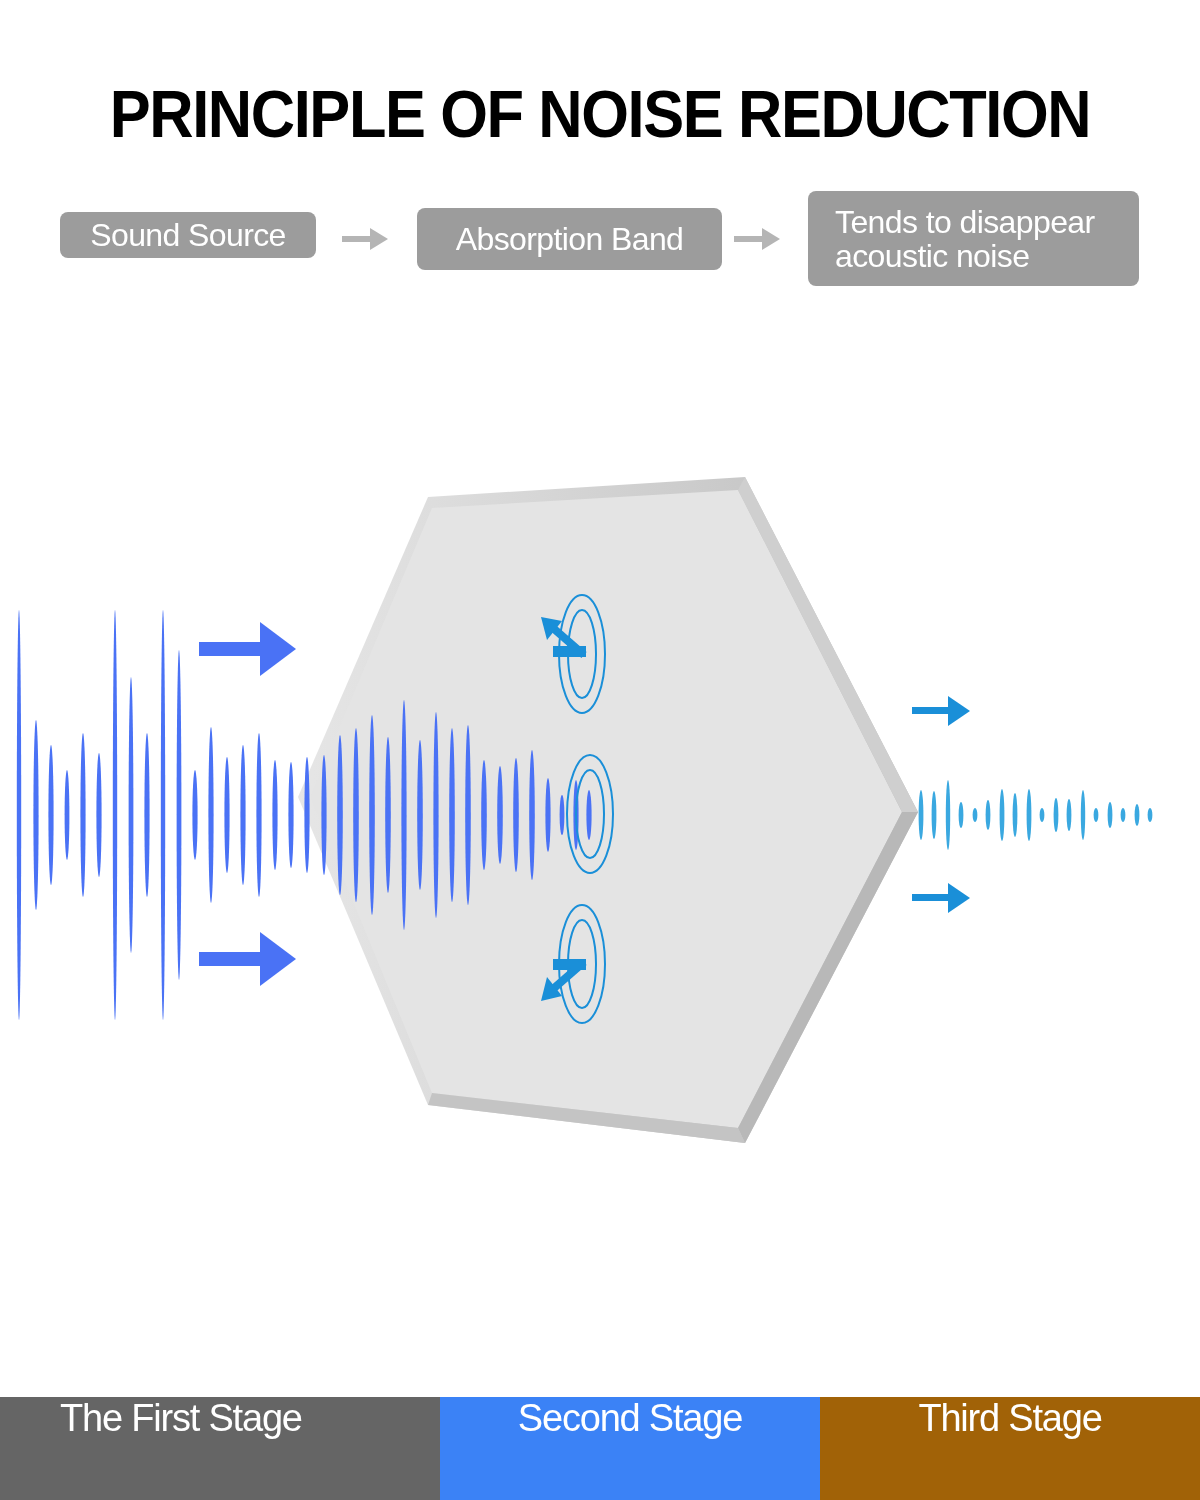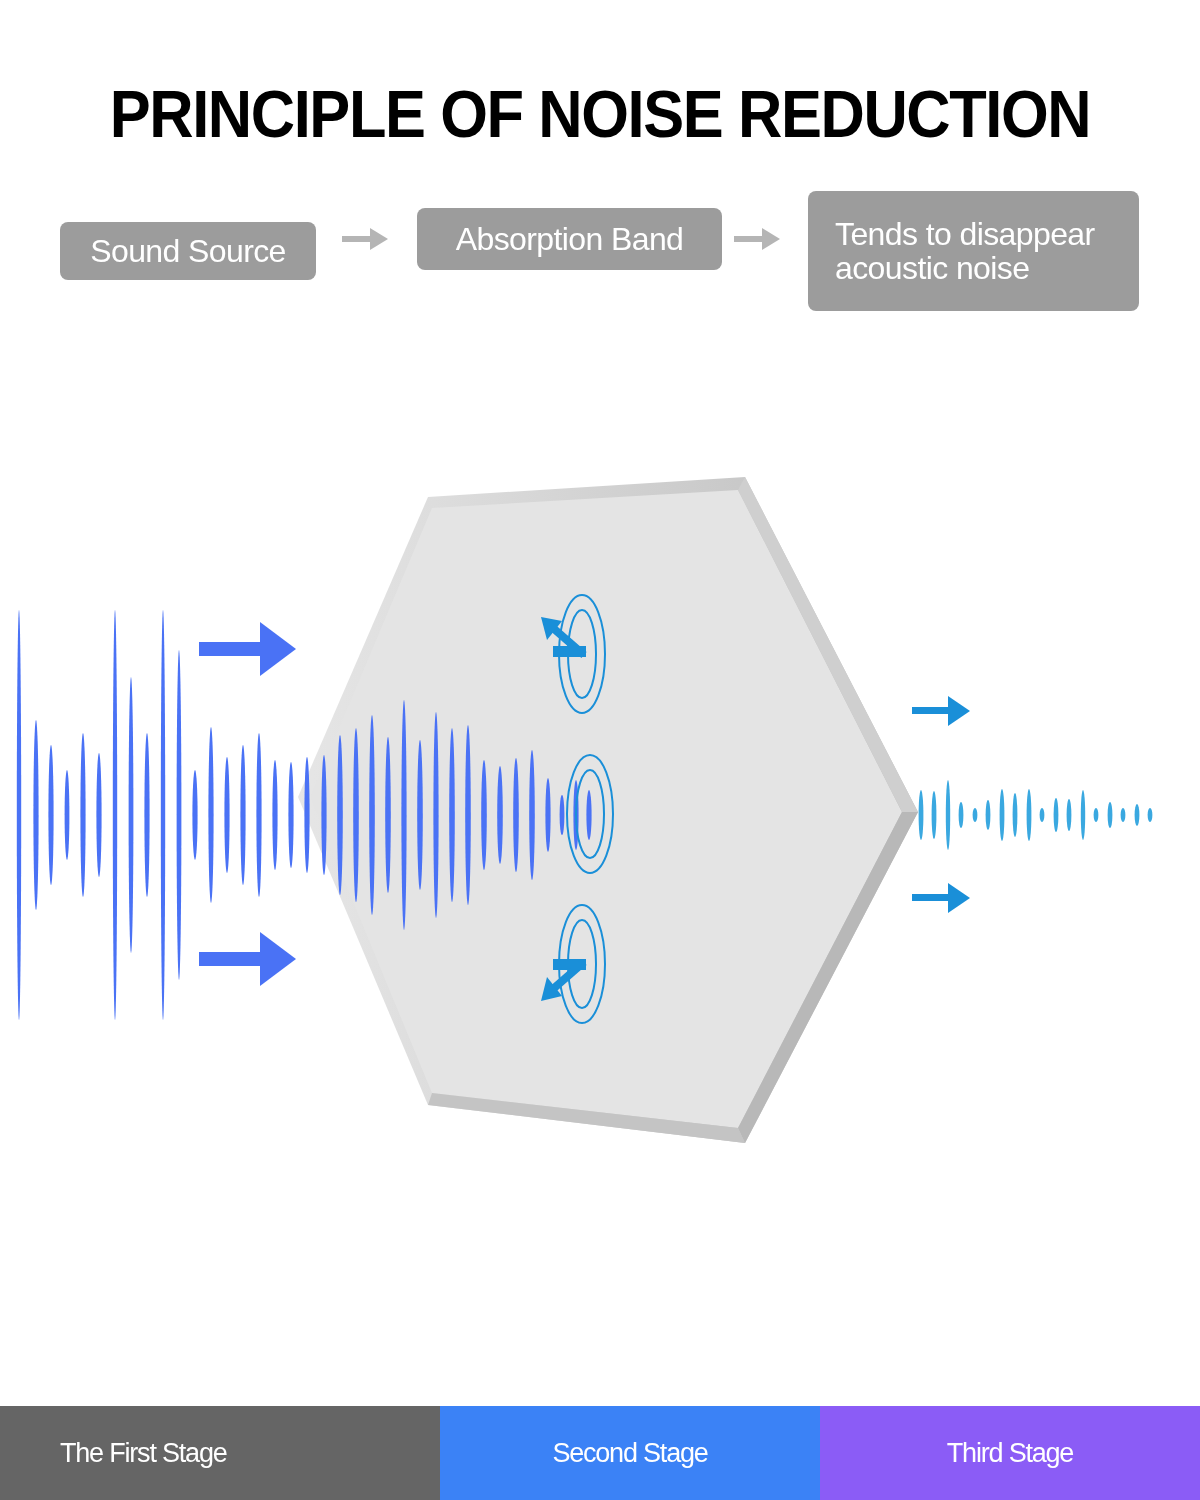--- a/index.html
+++ b/index.html
@@ -1,28 +1,28 @@
 <!DOCTYPE html>
 <html><head>
 <meta charset="utf-8">
 <style>
   html, body { margin:0; padding:0; background:#ffffff; }
   body { width:1200px; height:1500px; position:relative; overflow:hidden; font-family:"Liberation Sans", sans-serif; }
   .title { position:absolute; left:0; top:74px; width:1200px; text-align:center; font-weight:700; font-size:66px; letter-spacing:-1.5px; color:#000; line-height:80px; transform:scaleX(0.93); }
   .pill { position:absolute; background:#9c9c9c; color:#fff; border-radius:8px; font-size:32px; letter-spacing:-0.6px; display:flex; align-items:center; box-sizing:border-box; }
-  .pill.one { left:60px; top:222px; width:256px; height:58px; justify-content:center; }
+  .pill.one { left:60px; top:212px; width:256px; height:46px; justify-content:center; }
   .pill.two { left:417px; top:208px; width:305px; height:62px; justify-content:center; }
-  .pill.three { left:808px; top:191px; width:331px; height:120px; padding-left:27px; line-height:34px; flex-direction:column; align-items:flex-start; justify-content:center; }
+  .pill.three { left:808px; top:191px; width:331px; height:95px; padding-left:27px; line-height:34px; flex-direction:column; align-items:flex-start; justify-content:center; }
   .flow-arrow { position:absolute; }
   .diagram { position:absolute; left:0; top:0; width:1200px; height:1400px; }
   .stages { position:absolute; left:0; top:1397px; width:1200px; height:103px; display:flex; }
-  .stage { flex:1; display:flex; align-items:center; justify-content:center; color:#fff; font-size:27px; letter-spacing:-1.2px;margin-top:9px; }
+  .stage { flex:1; display:flex; align-items:flex-start; justify-content:center; color:#fff; font-size:38px; letter-spacing:-1.2px; }
   .stage.s1 { background:#656565; justify-content:flex-start; padding-left:60px; }
   .stage.s2 { background:#3b82f6; }
-  .stage.s3 { background:#8b5cf6; }
+  .stage.s3 { background:#a16207; }
 </style>
 </head>
 <body>
 
 <div class="title">PRINCIPLE OF NOISE REDUCTION</div>
 
 <div class="pill one">
   <span>Sound Source</span>
 </div>
 <svg class="flow-arrow" style="left:342px;top:226px" width="48" height="26" viewBox="0 0 48 26">

